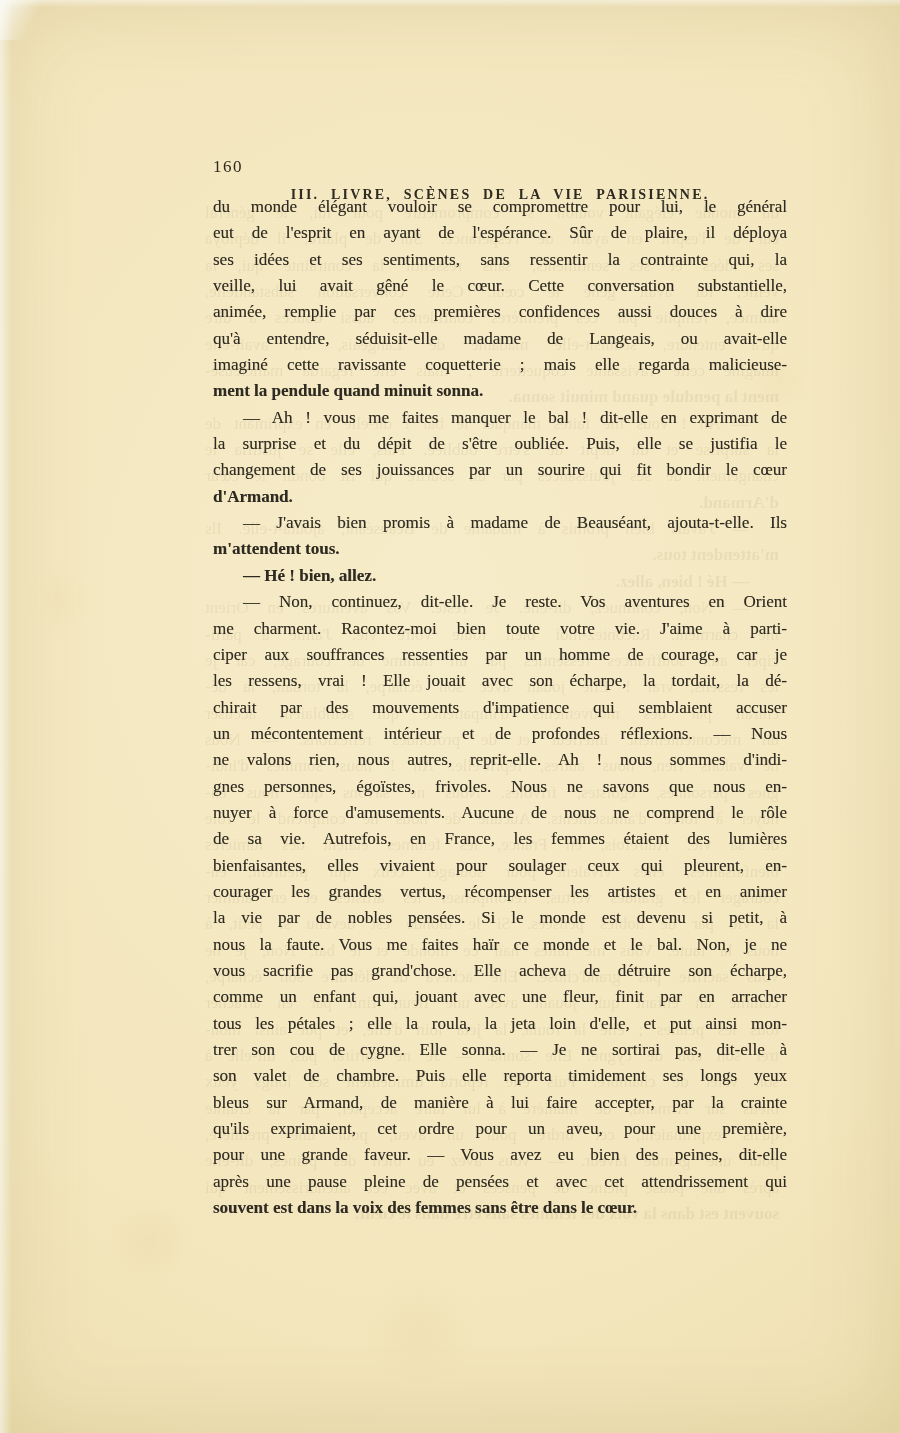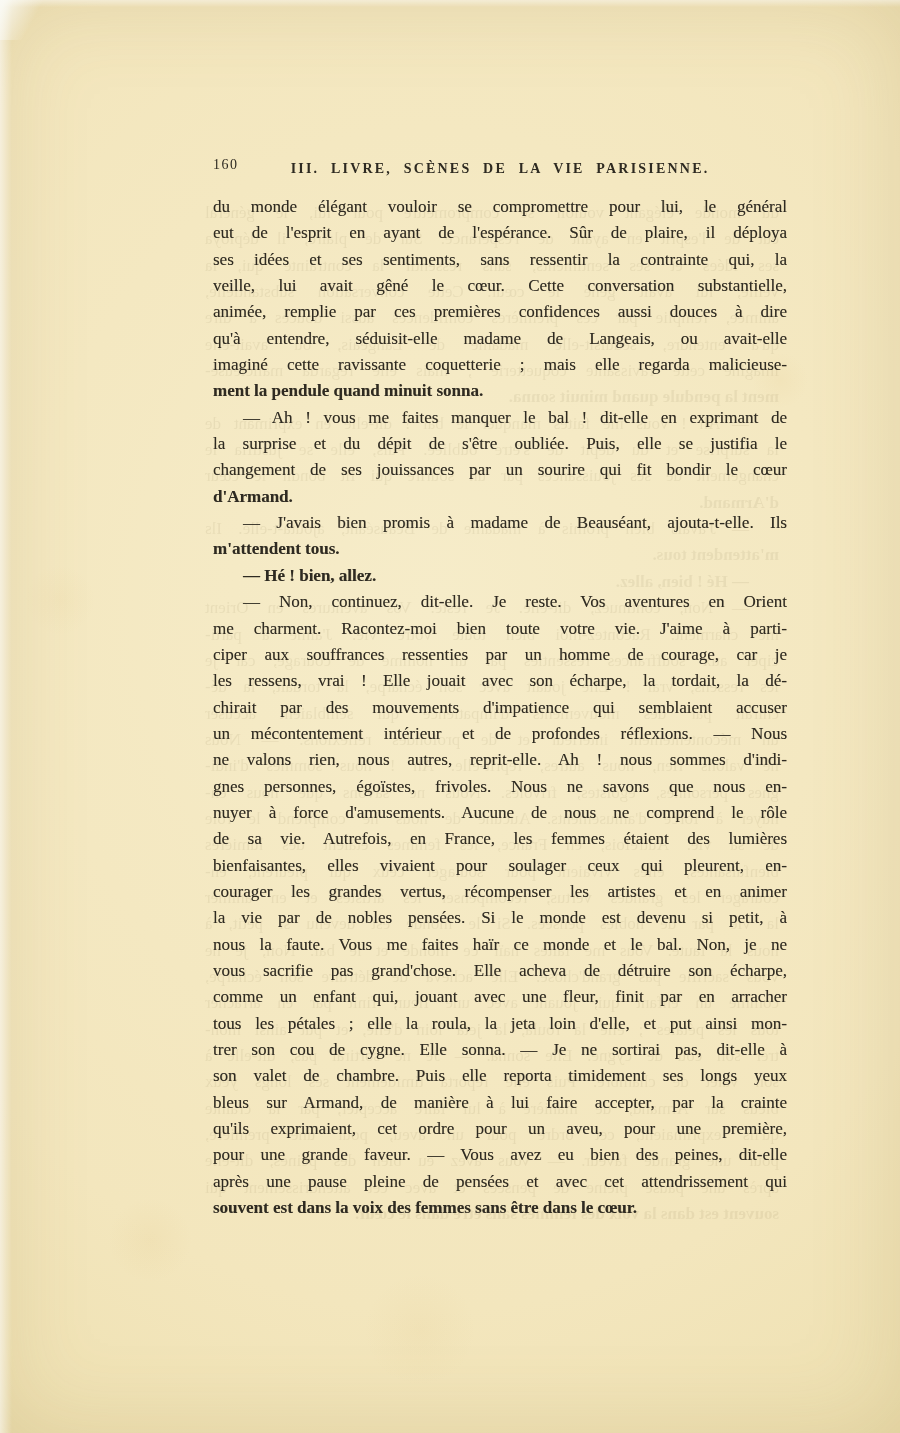--- a/index.html
+++ b/index.html
@@ -38,28 +38,29 @@
     position: absolute; top: -30px; left: -40px; width: 180px; height: 70px;
     background: linear-gradient(118deg, rgba(250,250,245,0.9) 28%, rgba(250,250,245,0) 46%);
   }
 
   .header {
     position: absolute; top: 157px; left: 213px; width: 574px; height: 28px;
     color: #2e2a21;
   }
   .pagenum {
     position: absolute; left: 0; top: 0;
-    font-size: 14px; letter-spacing: 1.5px;
+    font-size: 17px; letter-spacing: 1.5px;
   }
   .running-title {
     display: block; text-align: center;
     font-size: 14px; font-weight: bold;
     letter-spacing: 2.2px; word-spacing: 6px;
     padding-top: 4px;
     white-space: nowrap;
+    margin-top: 26px;
   }
 
   .text-block {
     position: absolute; top: 194px; left: 213px; width: 574px;
     color: #2e2a21;
   }
   .line {
     font-size: 17px;
     line-height: 26.35px;
     height: 26.35px;

